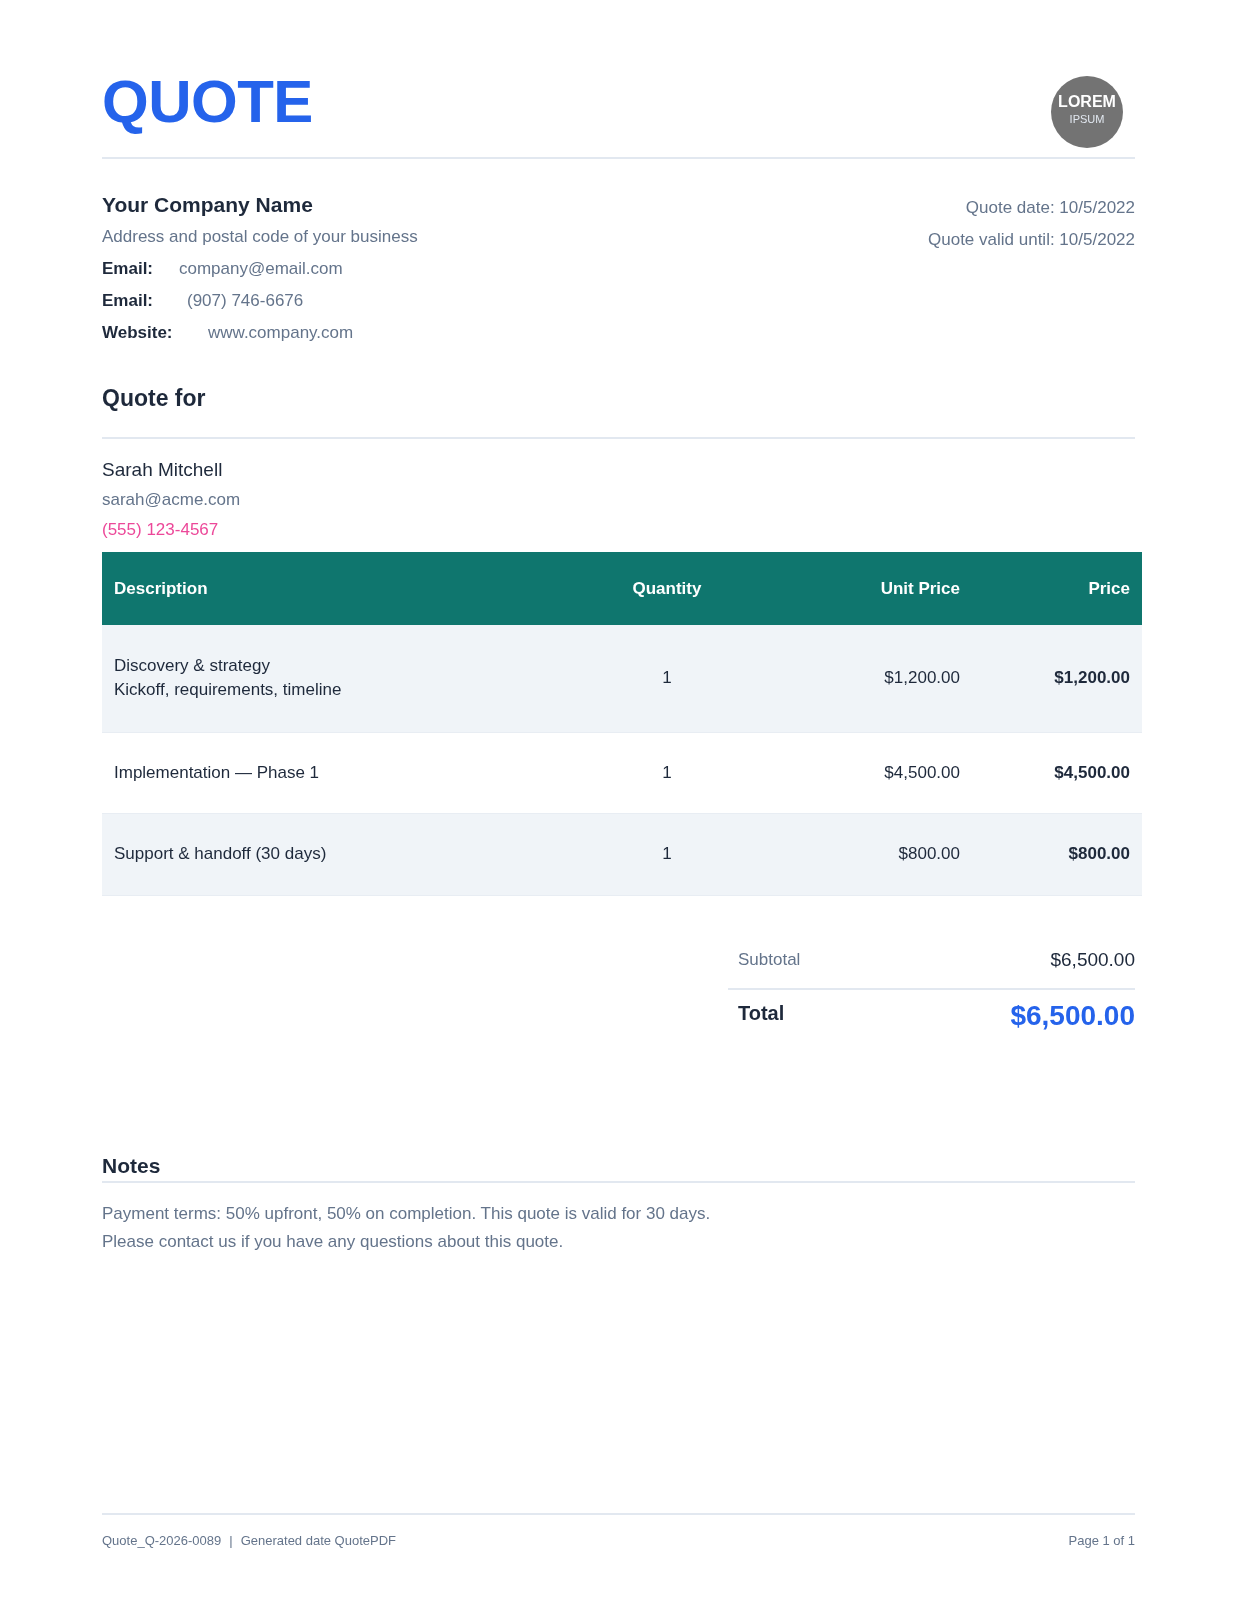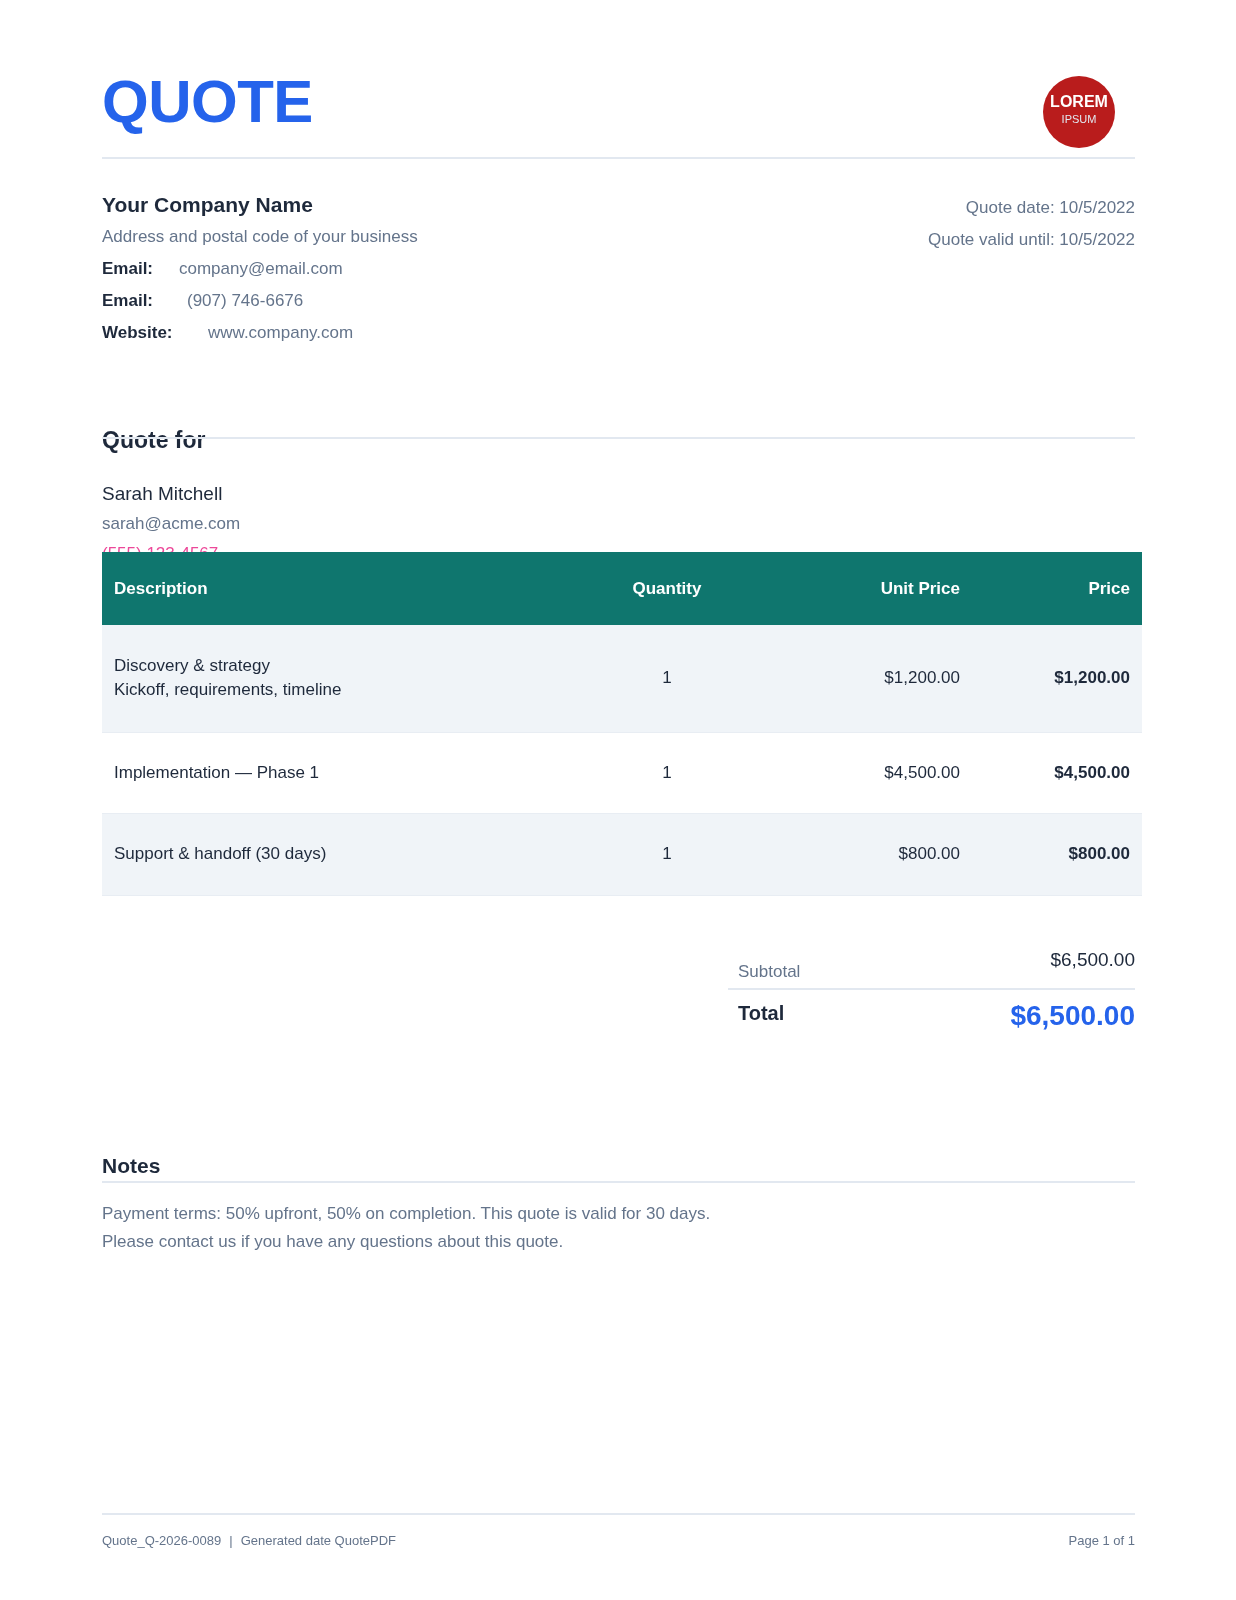--- a/index.html
+++ b/index.html
@@ -8,21 +8,21 @@
       font-family: "Liberation Sans", sans-serif;
       color: #1e293b;
       position: relative;
       overflow: hidden;
     }
     .page { position: absolute; left: 102px; top: 0; width: 1033px; height: 1600px; }
 
     
     .hdr { position: absolute; left: 0; top: 66px; width: 1033px; height: 92px; }
     .title { position: absolute; left: 0; top: 0; font-size: 60px; font-weight: 700; color: #2563eb; letter-spacing: -0.5px; line-height: 72px; }
-    .logo { position: absolute; right: 20px; top: 10px; width: 72px; height: 72px; border-radius: 50%; background: #b91c1c; color: #fff; text-align: center; margin-left: 17px; }
+    .logo { position: absolute; right: 12px; top: 10px; width: 72px; height: 72px; border-radius: 50%; background: #737373; color: #fff; text-align: center; margin-left: 17px; }
     .logo .l1 { display: block; font-size: 16px; font-weight: 700; margin-top: 17px; line-height: 18px; }
     .logo .l2 { display: block; font-size: 11px; margin-top: 2px; line-height: 13px; color: #e2e8f0; }
     .rule { position: absolute; left: 0; width: 1033px; height: 2px; background: #e2e8f0; }
 
     
     .company { position: absolute; left: 0; top: 192px; width: 600px; }
     .company-name { font-size: 21px; font-weight: 700; line-height: 26px; color: #1e293b; }
     .company-addr { margin-top: 8px; font-size: 17px; color: #64748b; line-height: 22px; }
     .crow { margin-top: 10px; font-size: 17px; line-height: 22px; }
     .crow .k { font-weight: 700; color: #1e293b; display: inline-block; }
@@ -30,42 +30,42 @@
     .crow.email .k { width: 77px; }
     .crow.phone .k { width: 85px; }
     .crow.web .k { width: 106px; }
 
     .dates { position: absolute; right: 0; top: 197px; text-align: right; font-size: 17px; color: #64748b; line-height: 22px; }
     .dates div + div { margin-top: 10px; }
 
     
     .section-h { position: absolute; left: 0; font-size: 23px; font-weight: 700; color: #1e293b; line-height: 28px; }
     .client { position: absolute; left: 0; top: 458px; }
-    .client-name { font-size: 19px; color: #1e293b; line-height: 24px; margin-top: 24px; }
+    .client-name { font-size: 19px; color: #1e293b; line-height: 24px; }
     .client-email { margin-top: 7px; font-size: 17px; color: #64748b; line-height: 22px; }
     .client-phone { margin-top: 8px; font-size: 17px; color: #ec4899; line-height: 22px; }
 
     
     .tbl { position: absolute; left: 0; top: 552px; width: 1040px; border-collapse: collapse; }
     .tbl th { background: #0f766e; color: #fff; font-size: 17px; font-weight: 700; height: 73px; padding: 0 12px; }
     .tbl td { font-size: 17px; color: #1e293b; padding: 0 12px; border-bottom: 1px solid #e8edf3; }
     .tbl tr.alt td { background: #f0f4f8; }
     .c-desc { text-align: left; width: 470px; }
     .c-qty { text-align: center; width: 190px; }
     .c-unit { text-align: right; width: 210px; }
     .c-price { text-align: right; width: 170px; }
     .tbl td.c-price { font-weight: 700; }
     .r1 td { height: 107px; line-height: 24px; }
     .r2 td { height: 81px; }
     .r3 td { height: 82px; }
 
     
     .totals { position: absolute; right: 0; top: 948px; width: 407px; }
     .trow { position: relative; height: 36px; font-size: 19px; line-height: 24px; }
-    .trow .k { position: absolute; left: 10px; top: 0; color: #64748b; font-size: 17px; margin-top: 12px; }
+    .trow .k { position: absolute; left: 10px; top: 0; color: #64748b; font-size: 17px; }
     .trow .v { position: absolute; right: 0; top: 0; color: #1e293b; }
     .total-rule { height: 2px; background: #e2e8f0; margin-top: 4px; }
     .grand { position: relative; height: 50px; margin-top: 10px; }
     .grand .k { position: absolute; left: 10px; top: 2px; font-size: 20px; font-weight: 700; color: #1e293b; }
     .grand .v { position: absolute; right: 0; top: 0; font-size: 28px; font-weight: 700; color: #2563eb; }
 
     
     .notes-body { position: absolute; left: 0; top: 1200px; font-size: 17px; color: #64748b; line-height: 28px; }
 
     
@@ -99,21 +99,21 @@
     <div class="crow web">
       <span class="k">Website:</span><span class="v">www.company.com</span>
     </div>
   </div>
 
   <div class="dates">
     <div>Quote date: 10/5/2022</div>
     <div>Quote valid until: 10/5/2022</div>
   </div>
 
-  <div class="section-h" style="top:426px">Quote for</div>
+  <div class="section-h" style="top:384px">Quote for</div>
   <div class="rule" style="top:437px"></div>
 
   <div class="client">
     <div class="client-name">Sarah Mitchell</div>
     <div class="client-email">sarah@acme.com</div>
     <div class="client-phone">(555) 123-4567</div>
   </div>
 
   <table class="tbl">
     <thead>

